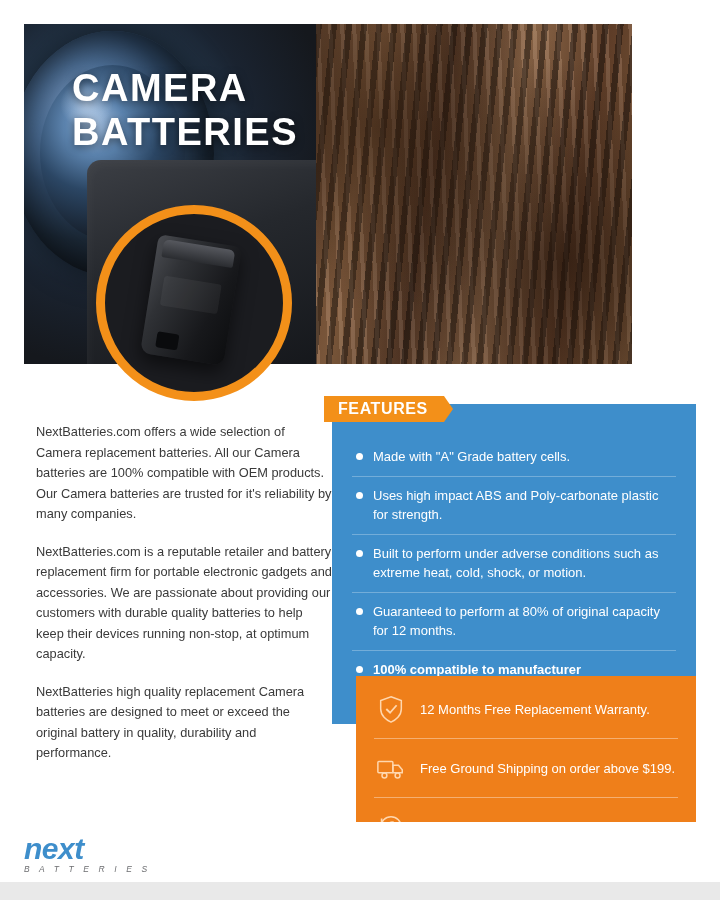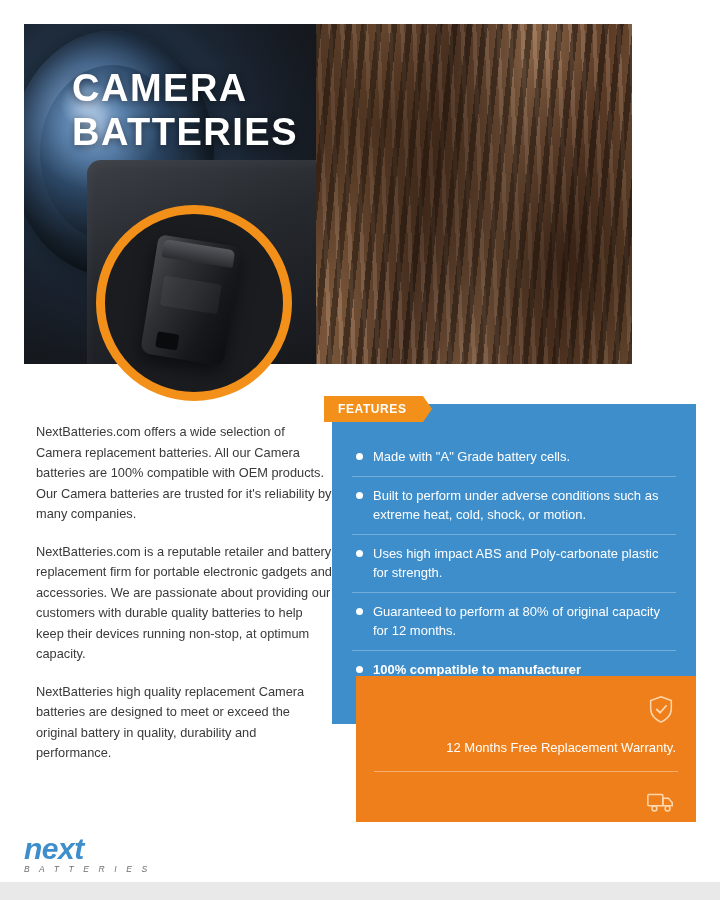--- a/index.html
+++ b/index.html
@@ -199,21 +199,21 @@
     padding: 34px 20px 16px 20px;
   }
   .features-tab {
     position: absolute;
     left: -8px;
     top: -8px;
     height: 26px;
     padding: 0 16px 0 14px;
     background: #f39019;
     color: #ffffff;
-    font-size: 12px;
+    font-size: 16px;
     font-weight: bold;
     letter-spacing: .6px;
     line-height: 26px;
   }
   .features-tab::after {
     content: "";
     position: absolute;
     right: -9px;
     top: 0;
     border-left: 9px solid #f39019;
@@ -242,28 +242,27 @@
   .guarantee {
     position: absolute;
     left: 356px;
     top: 676px;
     width: 340px;
     background: #ef7f1a;
     padding: 4px 18px;
   }
   .g-item {
     display: flex;
-    align-items: flex-end;
+    align-items: center;
     gap: 14px;
     color: #ffffff;
     font-size: 13px;
     line-height: 19px;
     padding: 14px 2px;
     border-bottom: 1px solid rgba(255,255,255,.38);
-    flex-direction: column;
   }
   .g-item:last-child { border-bottom: none; }
   .g-icon { flex: 0 0 auto; width: 30px; height: 30px; }
 
   
   .footer {
     position: absolute;
     left: 0;
     bottom: 0;
     width: 720px;
@@ -344,25 +343,25 @@
 
   <div class="features">
     <div class="features-tab">FEATURES</div>
 
     <div class="feature-item">
       <span class="bullet"></span>
       <span>Made with "A" Grade battery cells.</span>
     </div>
     <div class="feature-item">
       <span class="bullet"></span>
-      <span>Built to perform under adverse conditions such as extreme heat, cold, shock, or motion.</span>
+      <span>Uses high impact ABS and Poly-carbonate plastic for strength.</span>
     </div>
     <div class="feature-item">
       <span class="bullet"></span>
-      <span>Uses high impact ABS and Poly-carbonate plastic for strength.</span>
+      <span>Built to perform under adverse conditions such as extreme heat, cold, shock, or motion.</span>
     </div>
     <div class="feature-item">
       <span class="bullet"></span>
       <span>Guaranteed to perform at 80% of original capacity for 12 months.</span>
     </div>
     <div class="feature-item">
       <span class="bullet"></span>
       <span>100% compatible to manufacturer specifications.</span>
     </div>
   </div>

